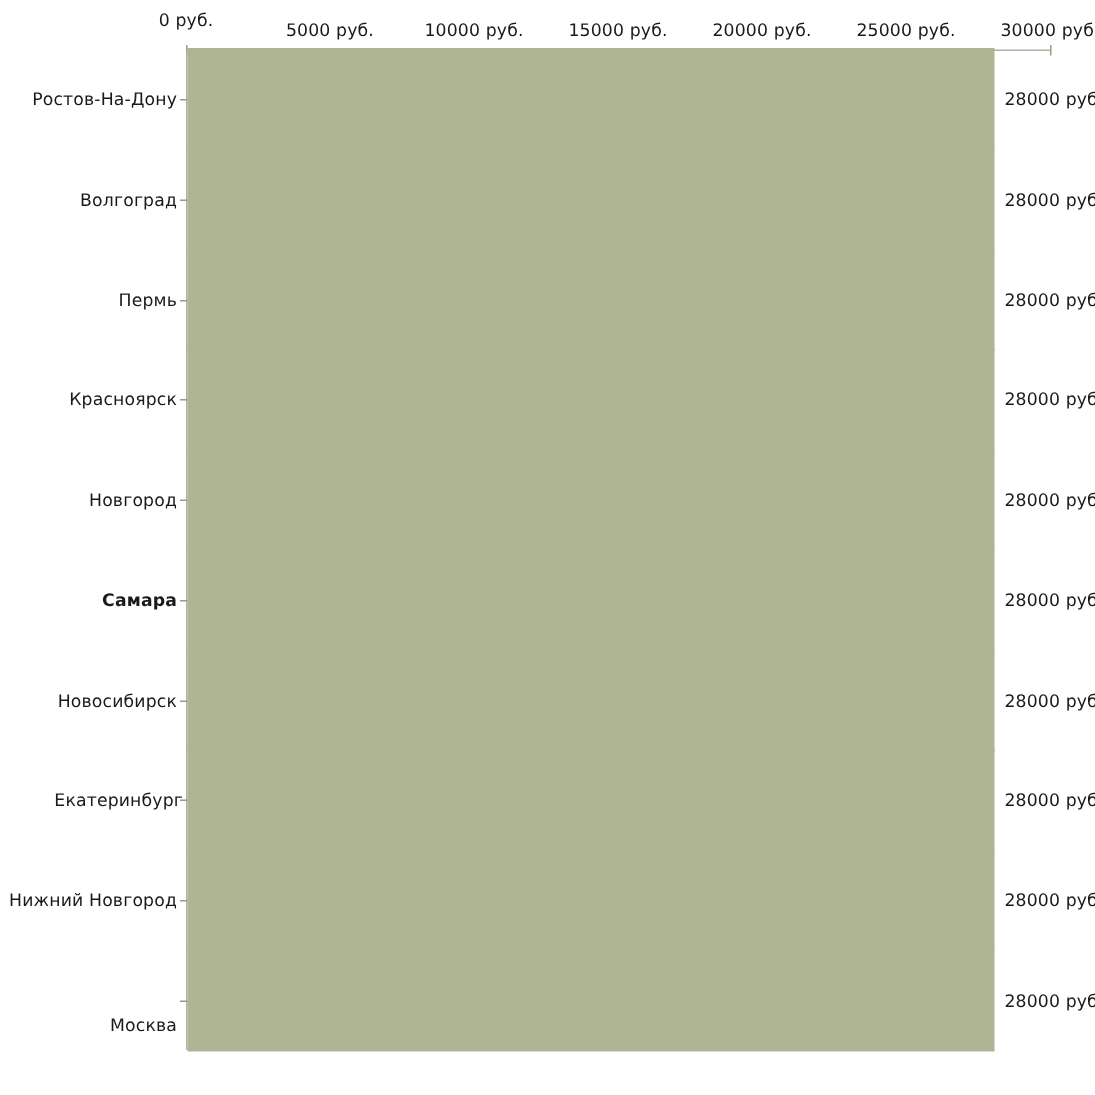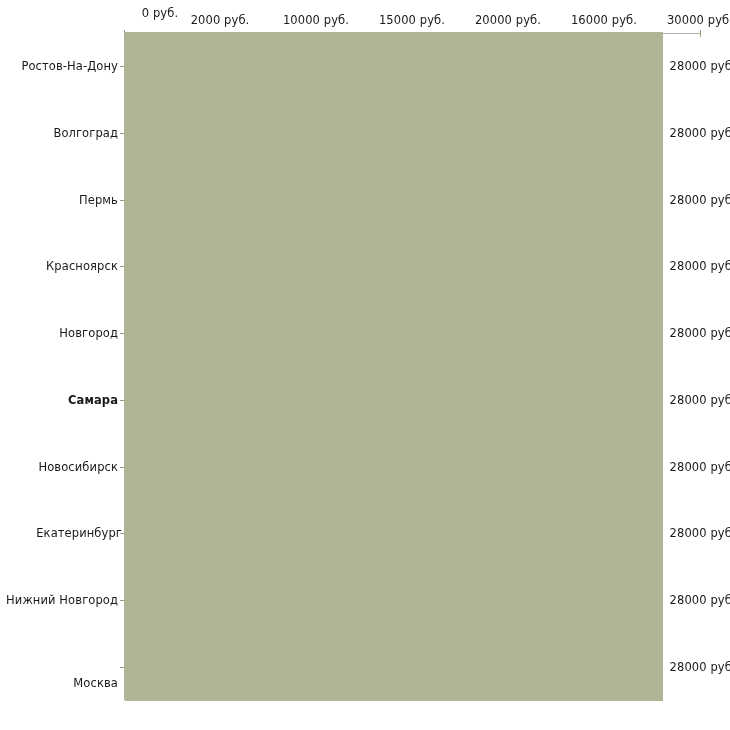--- a/index.html
+++ b/index.html
@@ -104,26 +104,26 @@
   <div id="x-ticks-layer">
       <div class="x-tick edge" style="left: 123.5px; top: 30px;"></div>
       <div class="x-tick" style="left: 219.5px; top: 33px;"></div>
       <div class="x-tick" style="left: 315.5px; top: 33px;"></div>
       <div class="x-tick" style="left: 411.5px; top: 33px;"></div>
       <div class="x-tick" style="left: 507.5px; top: 33px;"></div>
       <div class="x-tick" style="left: 603.5px; top: 33px;"></div>
       <div class="x-tick edge" style="left: 699.5px; top: 30px;"></div>
     </div>
   <div id="x-labels-layer">
-      <div class="x-tick-label" style="left: 124px; top: 6px; margin-left: 36px;">0 руб.</div>
-      <div class="x-tick-label" style="left: 220px; top: 13px;">2000 руб.</div>
+      <div class="x-tick-label" style="left: 124px; top: 6px;">0 руб.</div>
+      <div class="x-tick-label" style="left: 220px; top: 13px;">5000 руб.</div>
       <div class="x-tick-label" style="left: 316px; top: 13px; text-align: right;">10000 руб.</div>
       <div class="x-tick-label" style="left: 412px; top: 13px;">15000 руб.</div>
       <div class="x-tick-label" style="left: 508px; top: 13px;">20000 руб.</div>
-      <div class="x-tick-label" style="left: 604px; top: 13px;">16000 руб.</div>
+      <div class="x-tick-label" style="left: 604px; top: 13px;">25000 руб.</div>
       <div class="x-tick-label" style="left: 700px; top: 13px;">30000 руб.</div>
     </div>
 
   <div id="y-axis"></div>
 
   <div id="y-ticks-layer">
       <div class="y-tick" style="top: 66px; left: 120px; position: absolute; width: 5px; height: 1px; background: rgb(154, 156, 126);"></div>
       <div class="y-tick" style="top: 133px; left: 120px; position: absolute; width: 5px; height: 1px; background: rgb(154, 156, 126);"></div>
       <div class="y-tick" style="top: 200px; left: 120px; position: absolute; width: 5px; height: 1px; background: rgb(154, 156, 126);"></div>
       <div class="y-tick" style="top: 266px; left: 120px; position: absolute; width: 5px; height: 1px; background: rgb(154, 156, 126);"></div>

